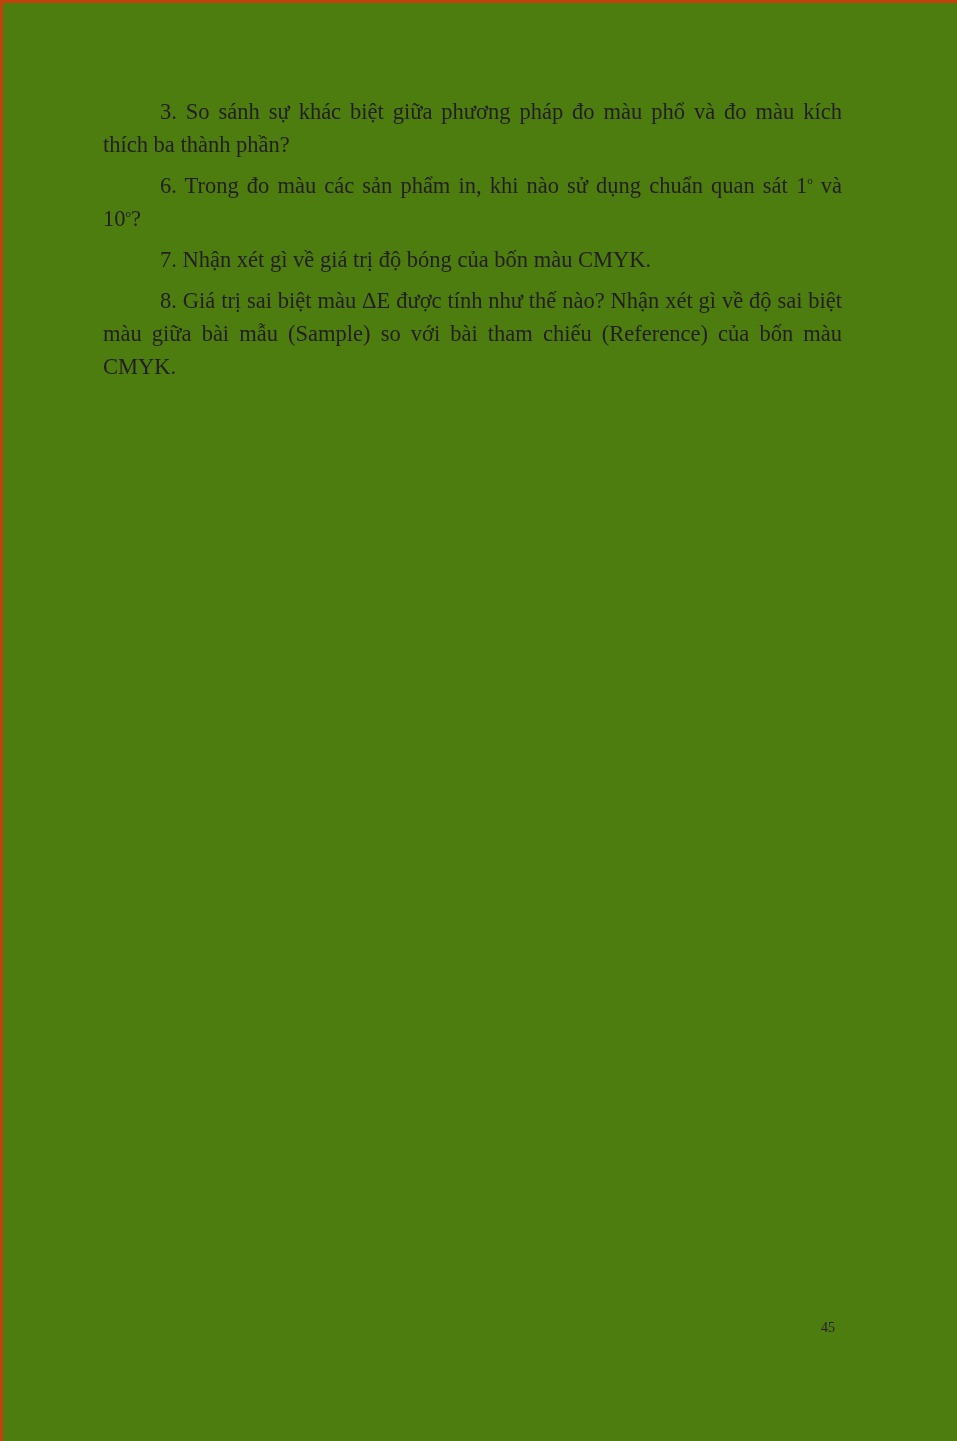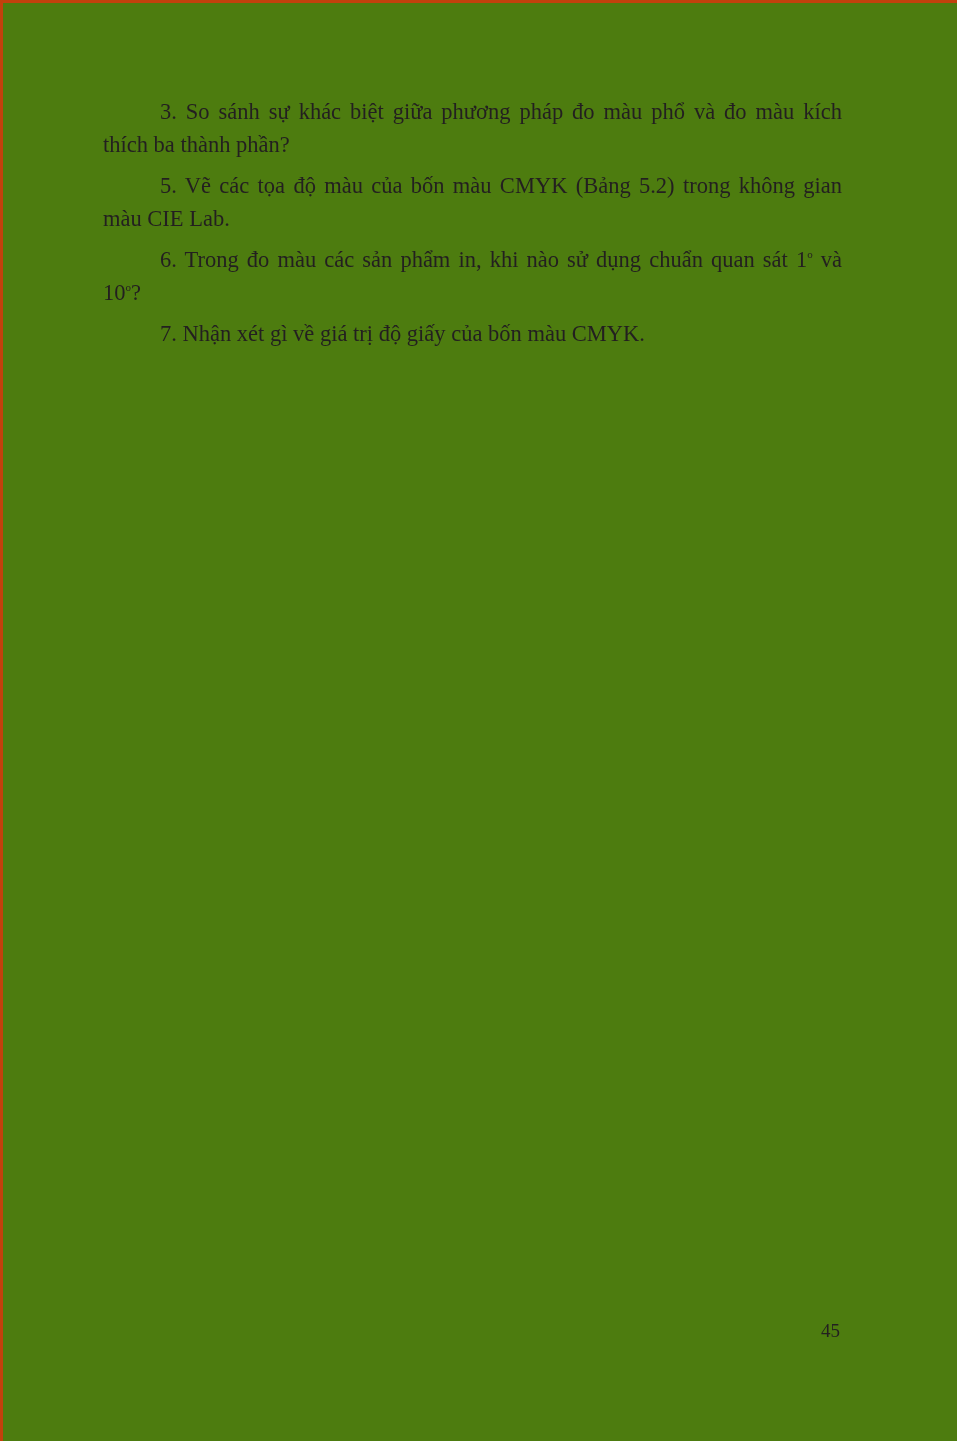--- a/index.html
+++ b/index.html
@@ -33,37 +33,37 @@
     .sup {
       font-size: 11px;
       vertical-align: 9px;
       line-height: 0;
     }
     .page-number {
       position: absolute;
       left: 818px;
       top: 1317px;
       font-family: "Liberation Serif", "DejaVu Serif", serif;
-      font-size: 19px;
+      font-size: 14px;
       font-weight: normal;
       color: #231f20;
     }
   </style>
 </head>
 <body>
 
 <div class="page">
   <div class="content">
 
     <p class="question"><span>3.</span> <span>So sánh sự khác biệt giữa phương pháp đo màu phổ và đo màu kích thích ba thành phần?</span></p>
 
 
-    <p class="question"><span>5.</span> <span>Vẽ các tọa độ màu của bốn màu CMYK (Bảng 5.2) trong không gian màu CIE Lab.</span></p>
 
     <p class="question"><span>6.</span> <span>Trong đo màu các sản phẩm in, khi nào sử dụng chuẩn quan sát 1</span><span class="sup">o</span><span> và 10</span><span class="sup">o</span><span>?</span></p>
 
-    <p class="question"><span>7.</span> <span>Nhận xét gì về giá trị độ giấy của bốn màu CMYK.</span></p>
+    <p class="question"><span>7.</span> <span>Nhận xét gì về giá trị độ bóng của bốn màu CMYK.</span></p>
 
+    <p class="question"><span>8.</span> <span>Giá trị sai biệt màu ΔE được tính như thế nào? Nhận xét gì về độ sai biệt màu giữa bài mẫu (Sample) so với bài tham chiếu (Reference) của bốn màu CMYK.</span></p>
 
   </div>
 
   <div class="page-number">45</div>
 </div>
 
 </body></html>

